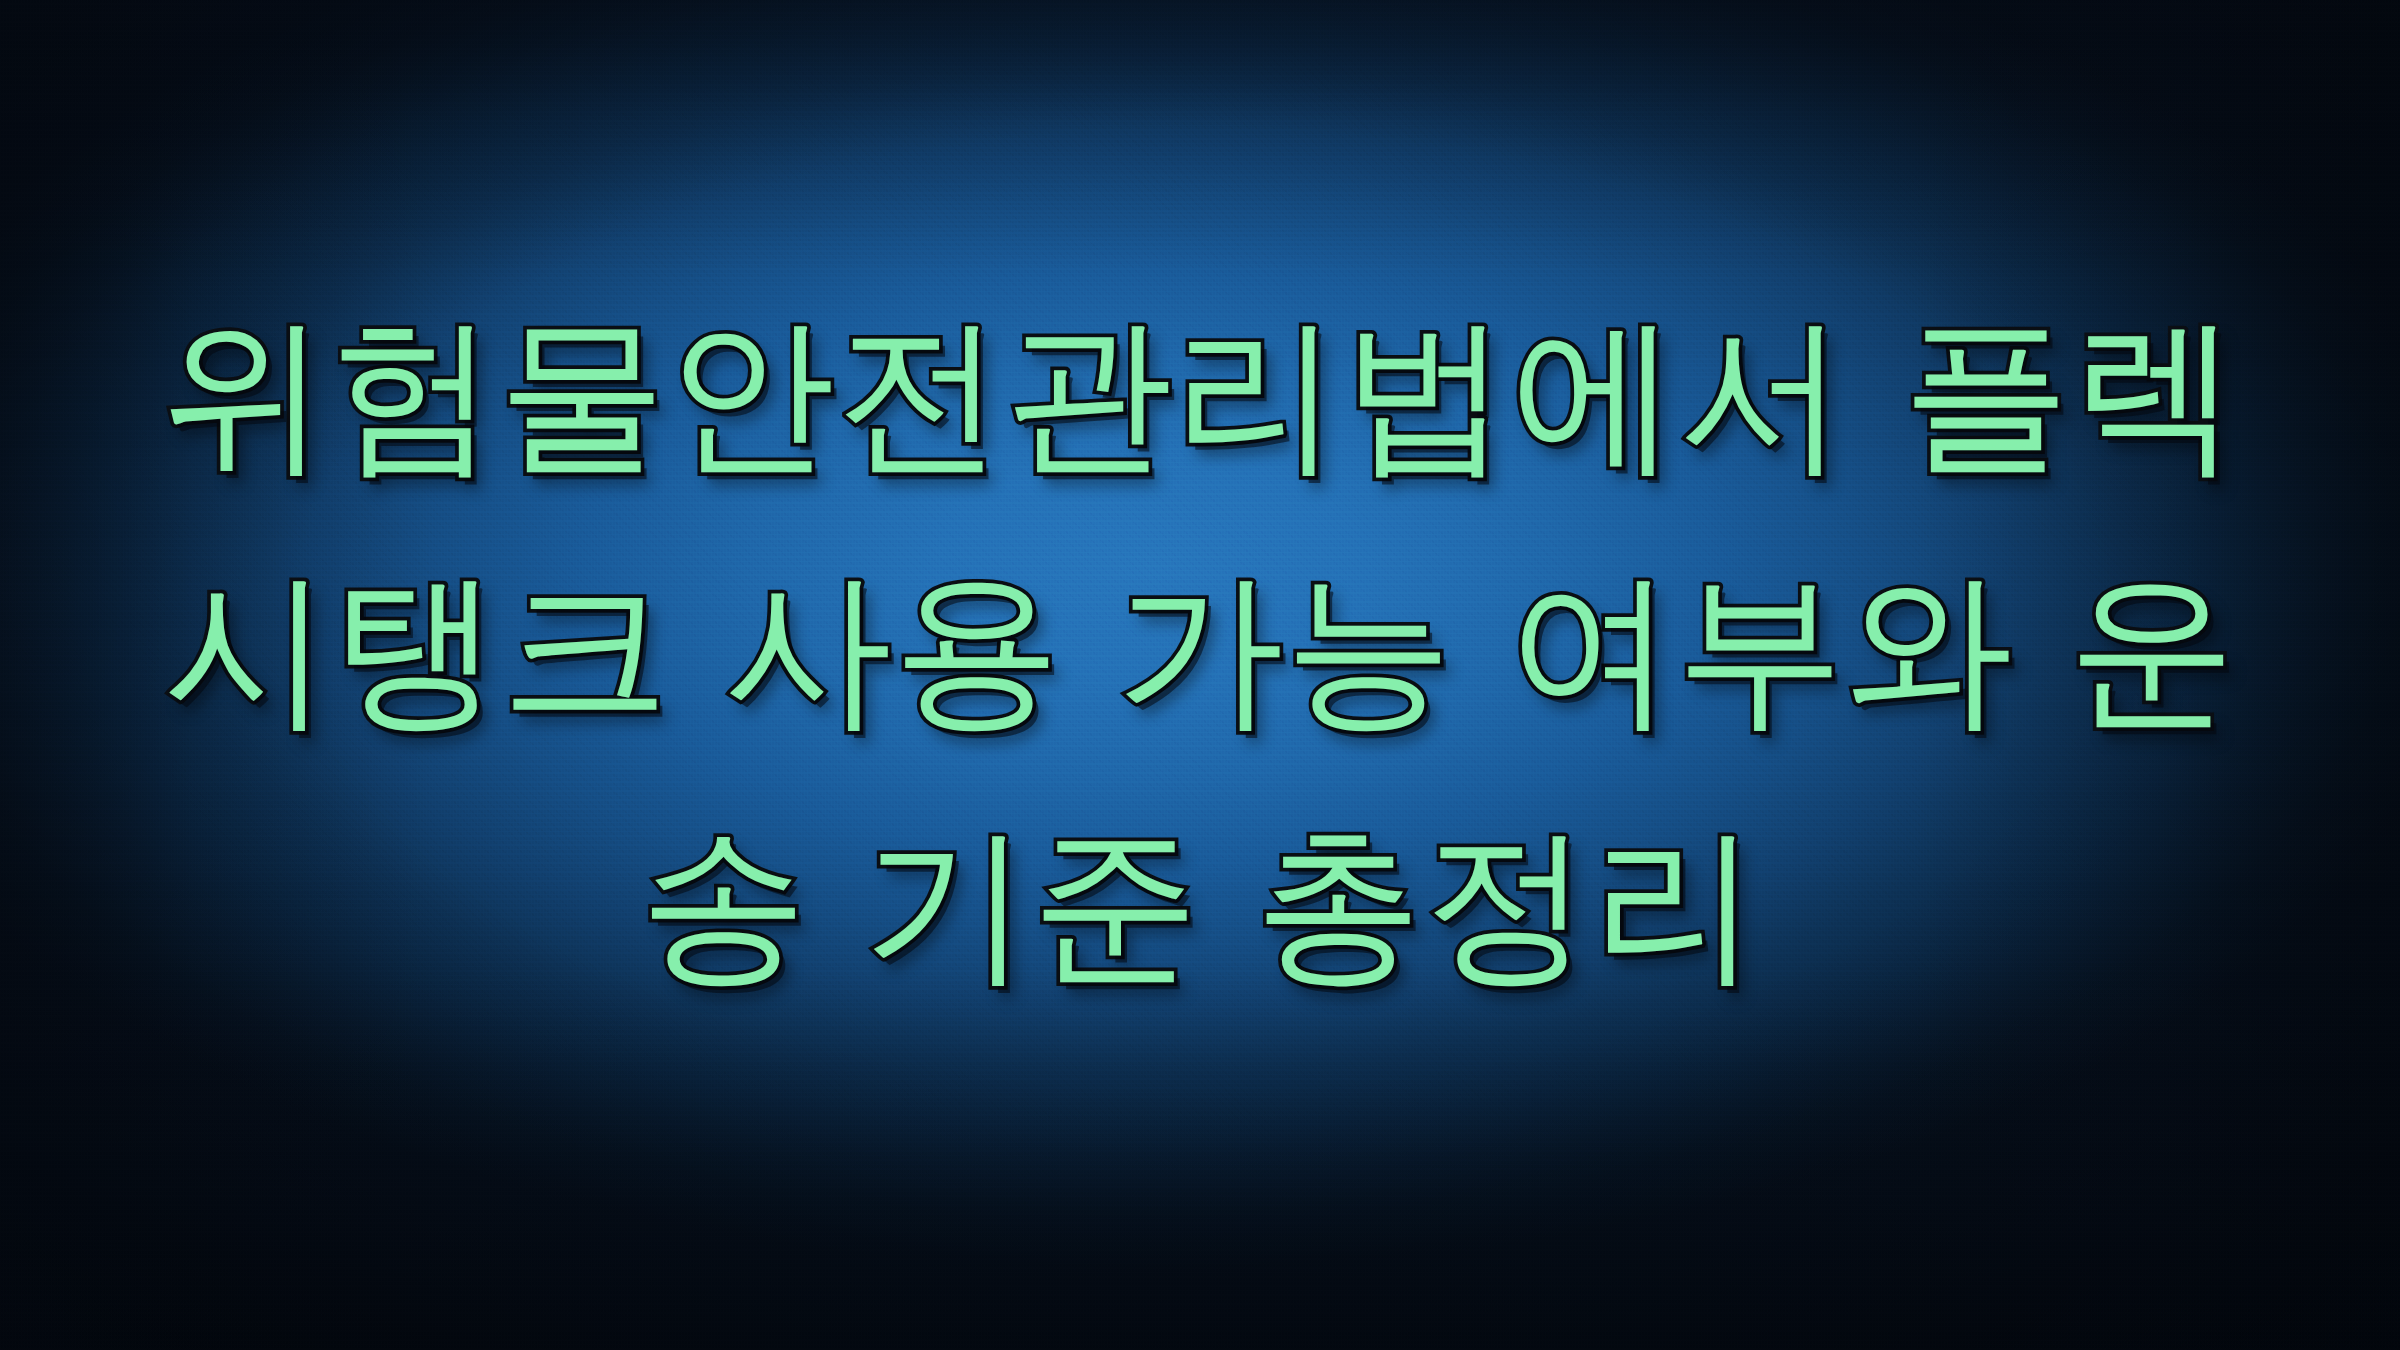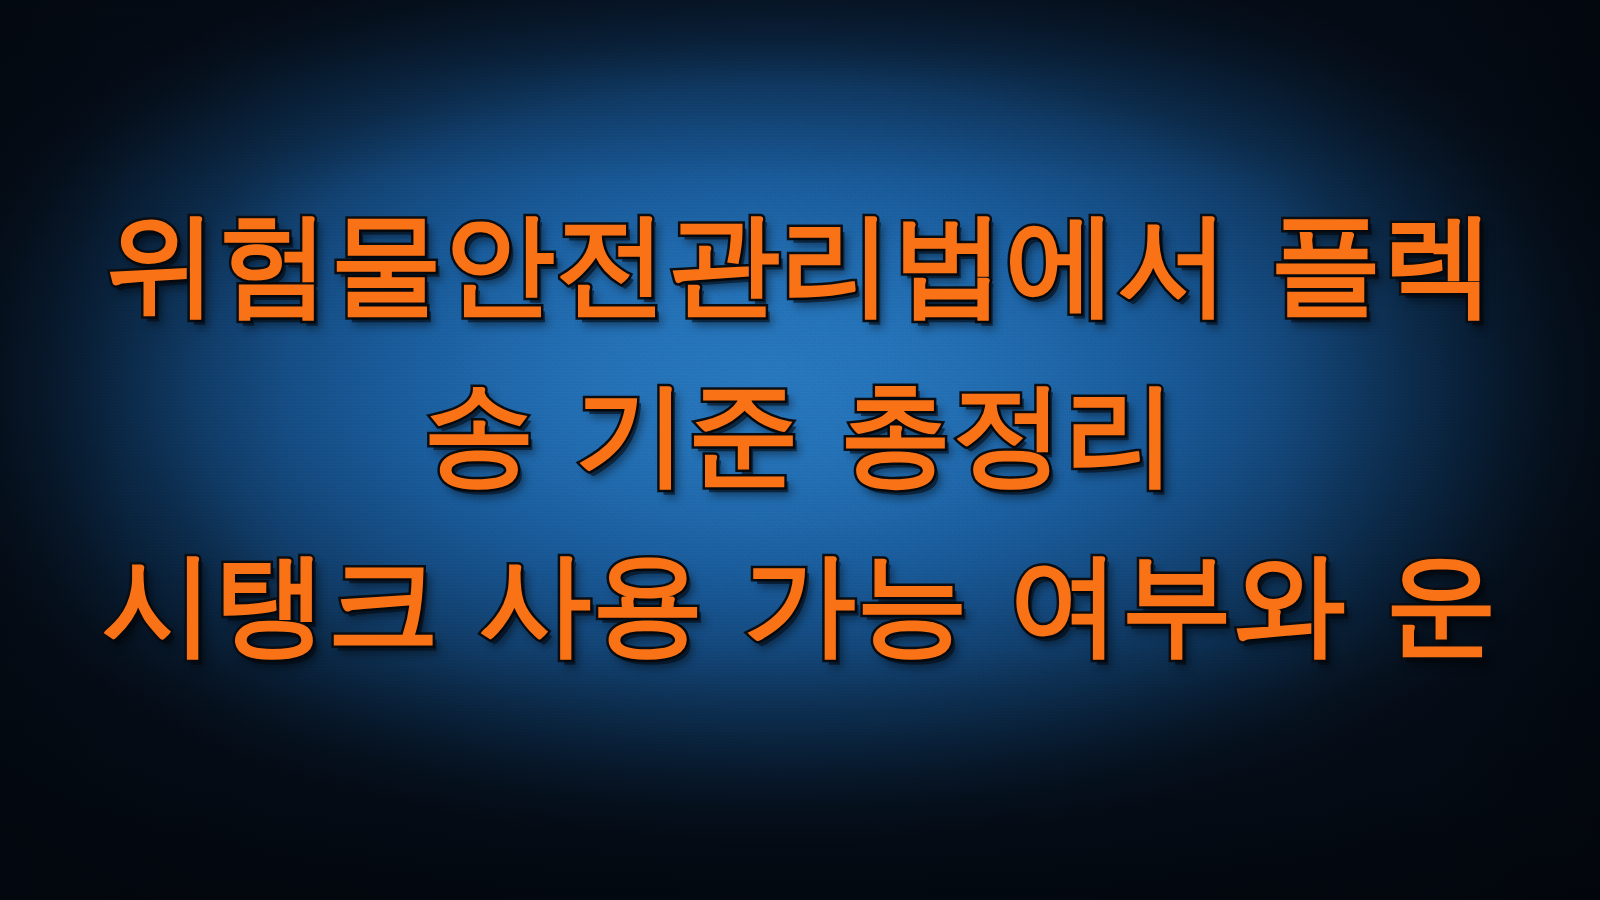--- a/index.html
+++ b/index.html
@@ -93,25 +93,25 @@
     right: 0;
     top: 178px;
     text-align: center;
     padding: 0 72px;
     box-sizing: border-box;
   }
 
   .title-line {
     display: block;
     font-family: "DejaVu Sans", "Liberation Sans", sans-serif;
-    font-weight: 700;
+    font-weight: 400;
     font-size: 112px;
     line-height: 170px;
     letter-spacing: 0.5px;
-    color: #f97316;
+    color: #86efac;
     white-space: nowrap;
     -webkit-text-stroke: 5px #0b0f14;
     paint-order: stroke fill;
     text-shadow:
        4px 5px 0 rgba(4,8,14,0.55),
        6px 8px 10px rgba(0,0,0,0.45);
   }
 </style>
 </head>
 <body>
@@ -119,17 +119,17 @@
 <div id="stage">
 
   <div class="bg-base"></div>
   <div class="bg-corner-darken"></div>
   <div class="bg-top-shade"></div>
   <div class="bg-side-shade"></div>
   <div class="bg-noise"></div>
 
   <div class="title-block">
     <span class="title-line">위험물안전관리법에서 플렉</span>
+    <span class="title-line">시탱크 사용 가능 여부와 운</span>
     <span class="title-line">송 기준 총정리</span>
-    <span class="title-line">시탱크 사용 가능 여부와 운</span>
   </div>
 
 </div>
 
 </body></html>

